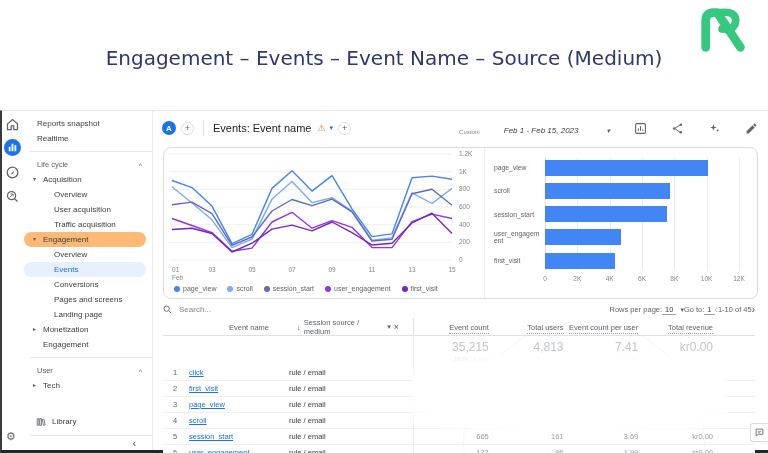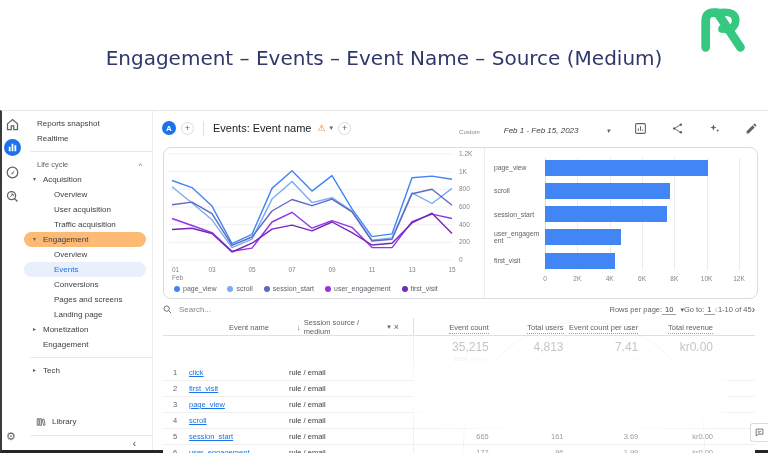--- a/index.html
+++ b/index.html
@@ -168,20 +168,21 @@
           <div class="sb-item child"><span>Traffic acquisition</span></div>
           <div class="sb-item group hl"><span class="tri">▾</span><span>Engagement</span></div>
           <div class="sb-item child"><span>Overview</span></div>
           <div class="sb-item child sel"><span>Events</span></div>
           <div class="sb-item child"><span>Conversions</span></div>
           <div class="sb-item child"><span>Pages and screens</span></div>
           <div class="sb-item child"><span>Landing page</span></div>
           <div class="sb-item group"><span class="tri">▸</span><span>Monetization</span></div>
           <div class="sb-item top-indent"><span>Engagement</span></div>
           <div class="sb-divider"></div>
+          <div class="sb-item section"><span>User</span><span class="chev">^</span></div>
           <div class="sb-item group"><span class="tri">▸</span><span>Tech</span></div>
         </div>
       <div class="sb-library">
         <svg viewBox="0 0 24 24">
             <path d="M3 4 h4 v16 h-4 z M9 4 h4 v16 h-4 z M15 6 l4 -1 3 14 -4 1 z" fill="none" stroke="#5f6368" stroke-width="2"></path>
           </svg>
         <span>Library</span>
       </div>
       <div class="sb-bottom-divider"></div>
       <div class="sb-collapse">‹</div>

